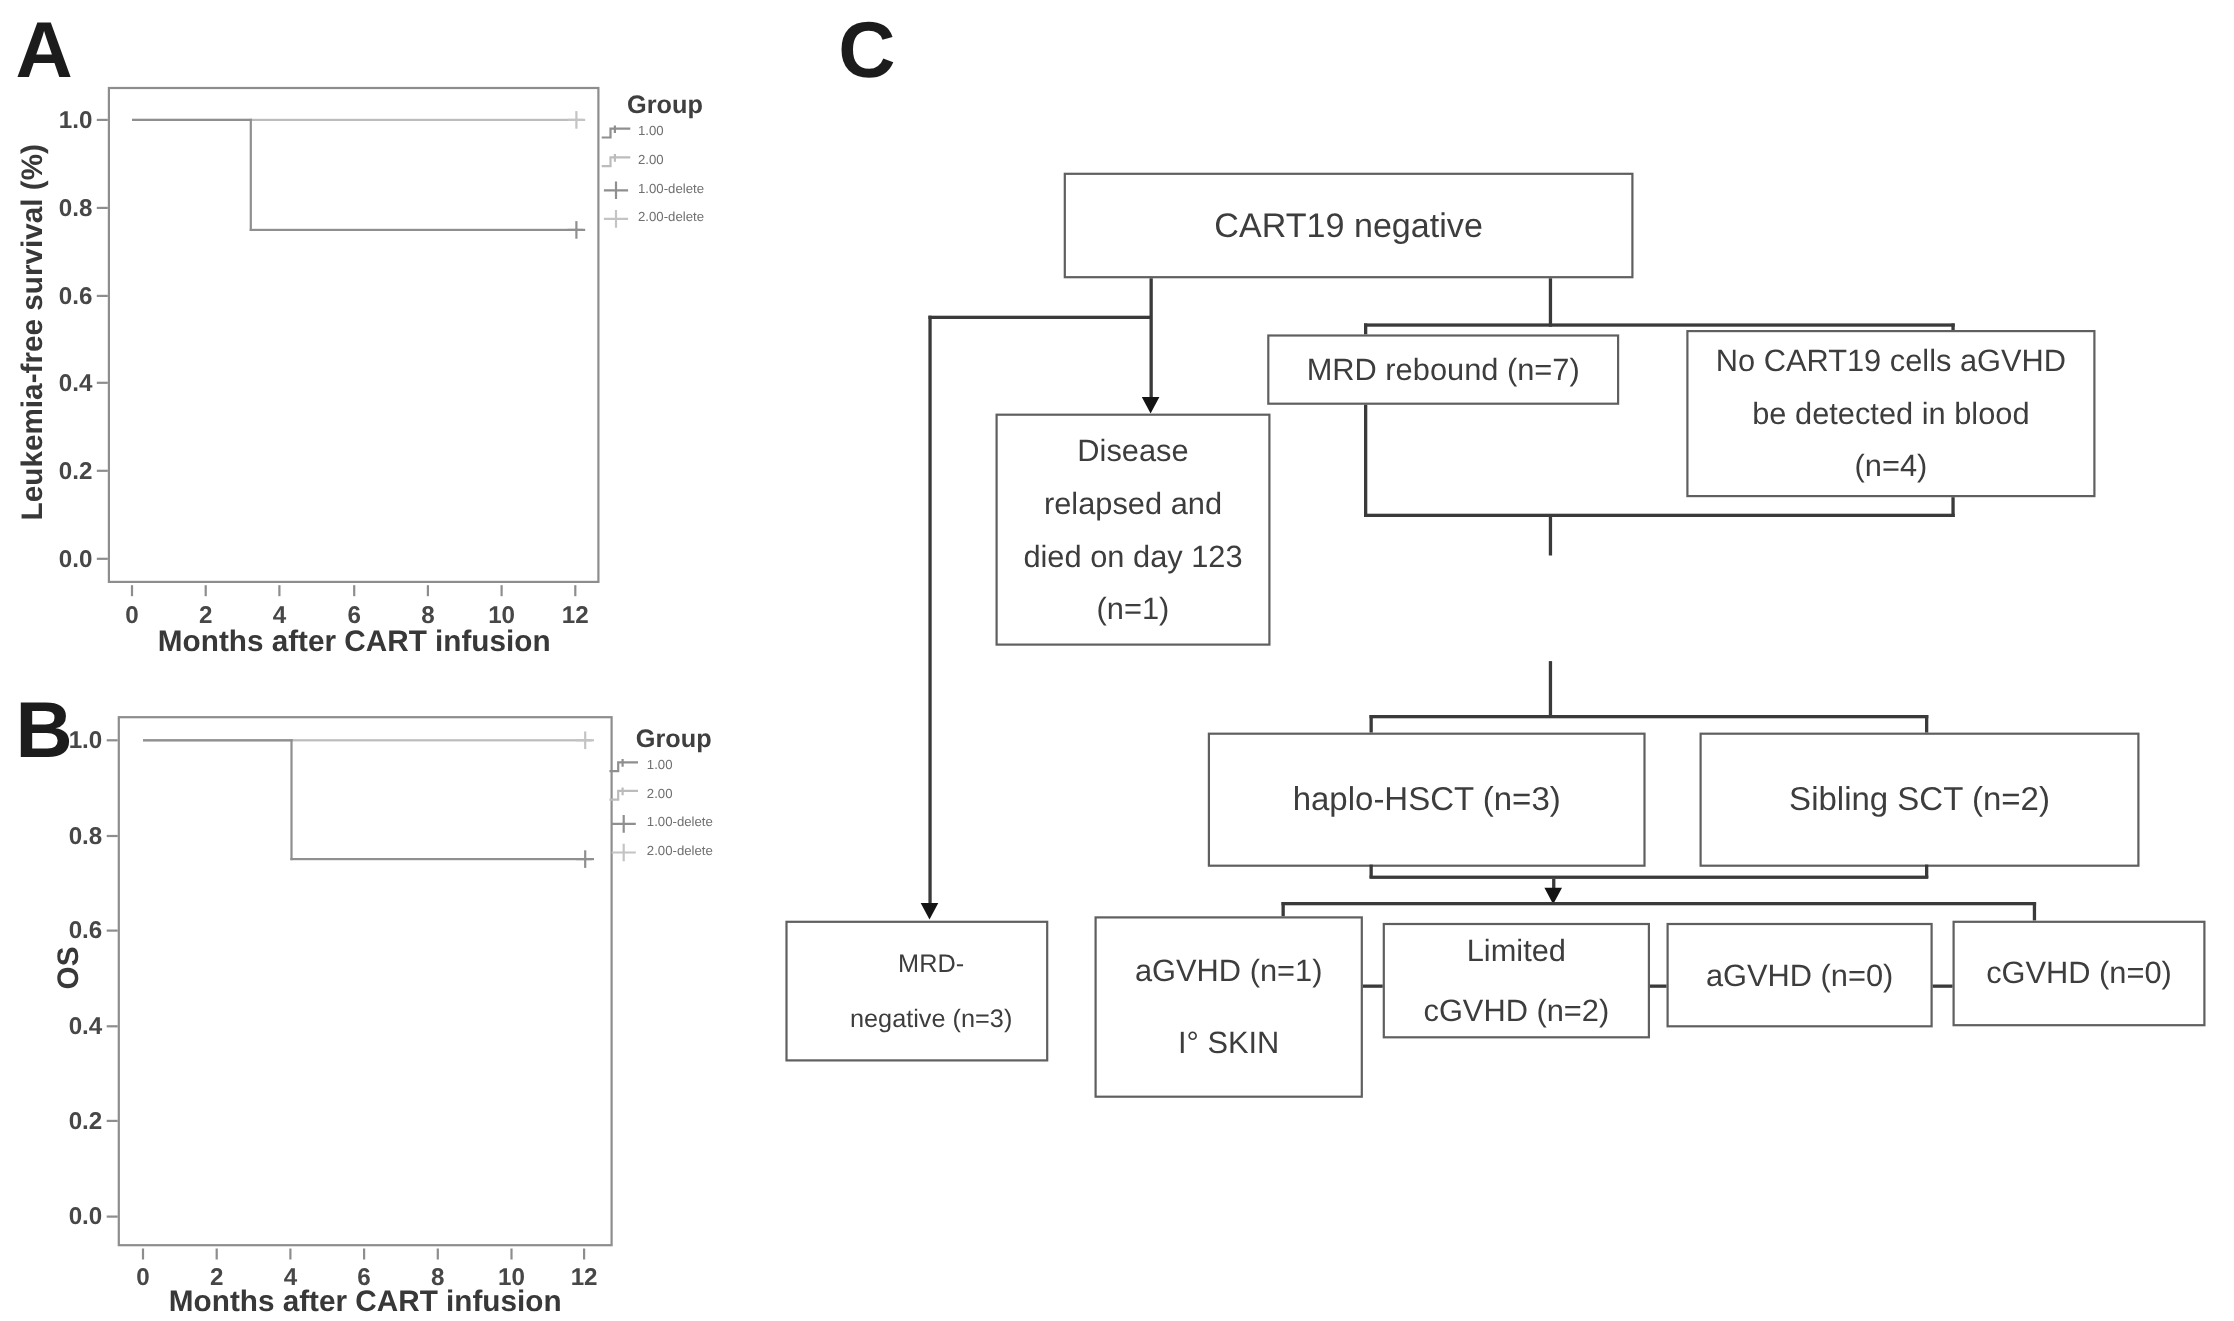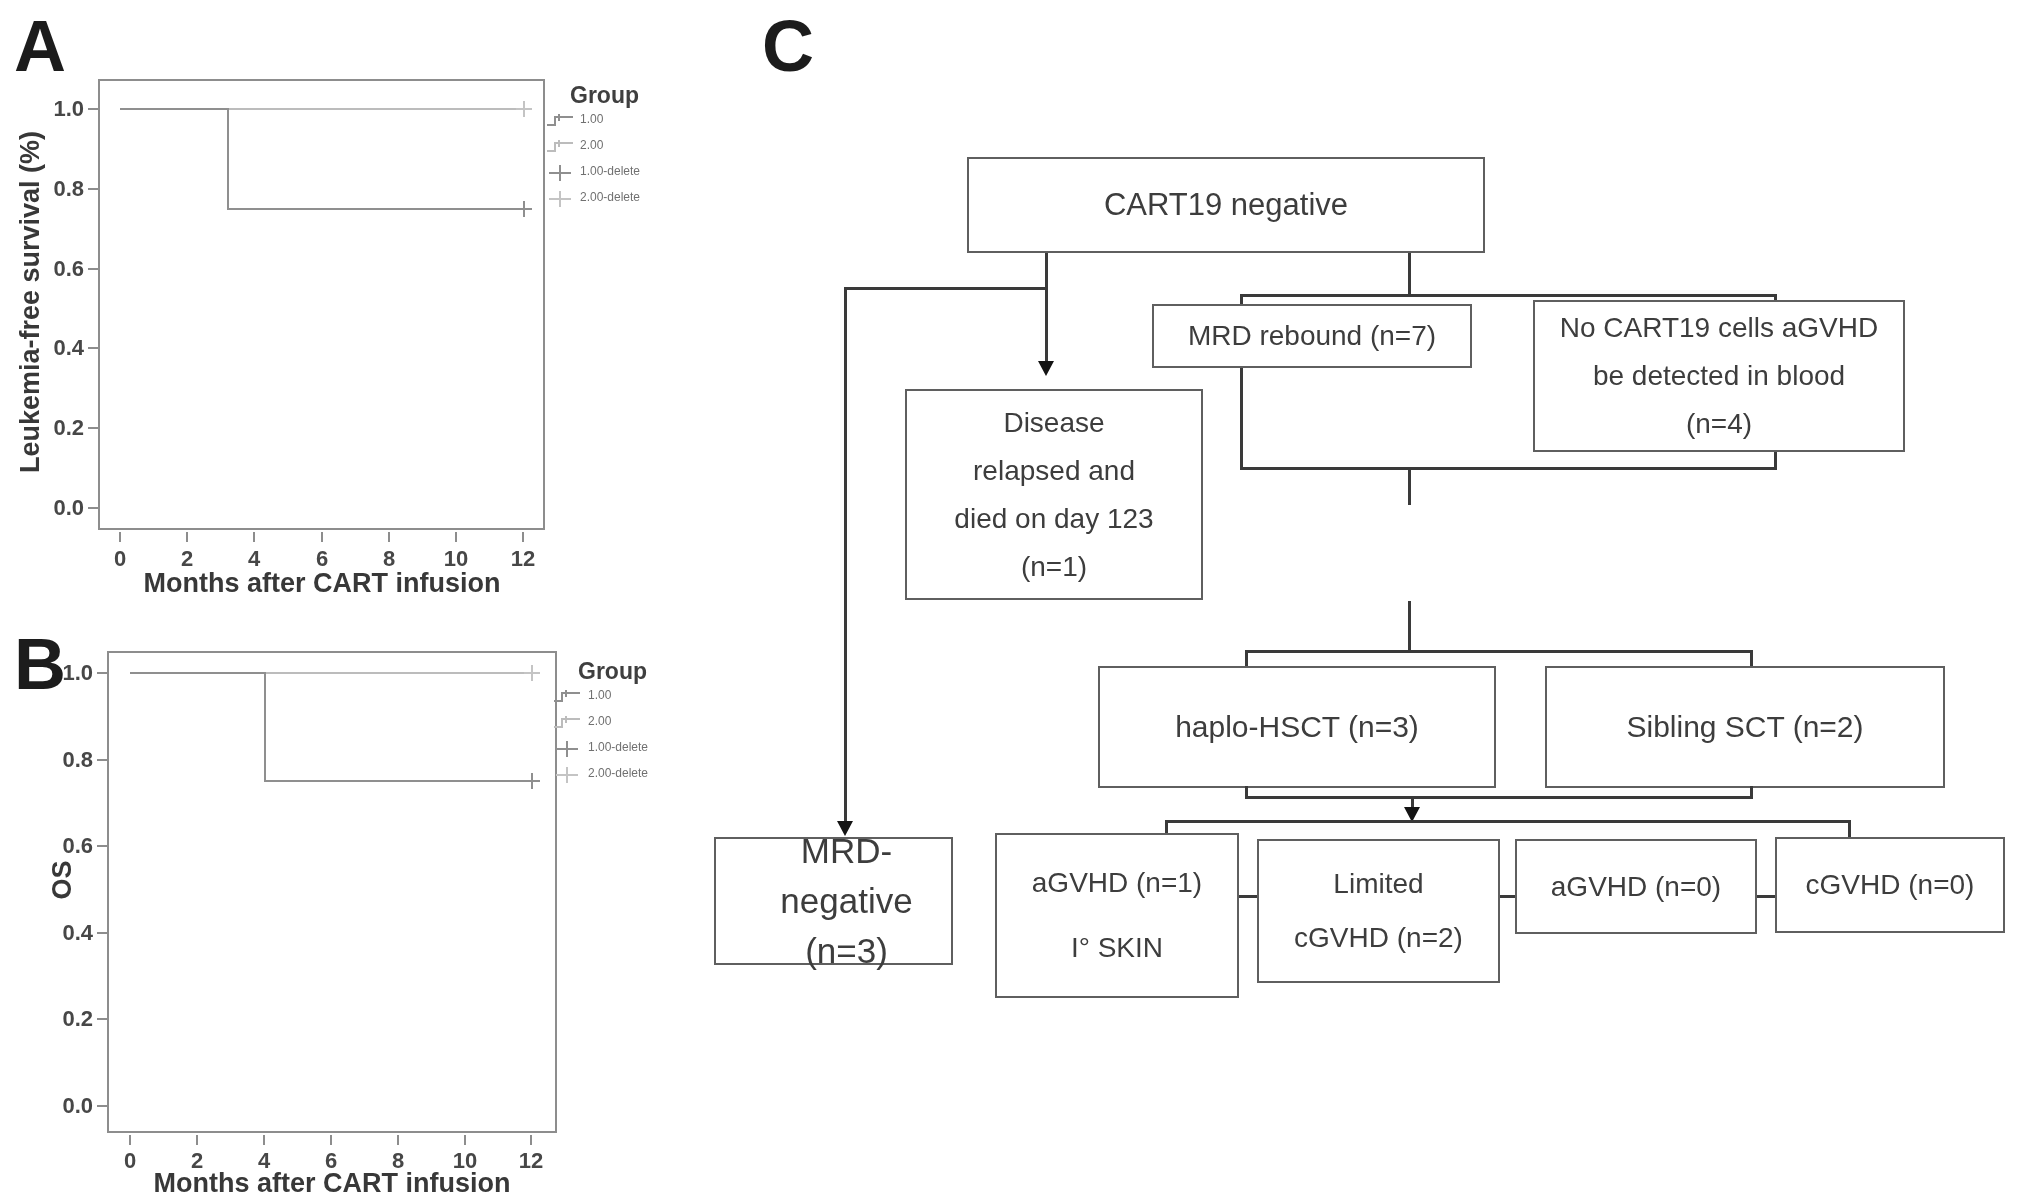--- a/index.html
+++ b/index.html
@@ -200,21 +200,21 @@
   <div class="arrowhead" style="left:1038px;top:361px;"></div>
   <div class="conn" style="left:844px;top:287px;width:203px;height:3px;"></div>
   <div class="conn" style="left:844px;top:287px;width:3px;height:534px;"></div>
   <div class="arrowhead" style="left:837px;top:821px;"></div>
   <div class="conn" style="left:1408px;top:253px;width:3px;height:44px;"></div>
 
   <div class="conn" style="left:1240px;top:294px;width:537px;height:3px;"></div>
   <div class="conn" style="left:1240px;top:294px;width:3px;height:12px;"></div>
   <div class="conn" style="left:1774px;top:294px;width:3px;height:10px;"></div>
 
-  <div class="node" style="left:905px;top:389px;width:298px;height:211px;">
+  <div class="node" style="left:905px;top:376px;width:250px;height:211px;">
     <div class="ln">Disease</div>
     <div class="ln">relapsed and</div>
     <div class="ln">died on day 123</div>
     <div class="ln">(n=1)</div>
   </div>
 
   <div class="node" style="left:1152px;top:304px;width:320px;height:64px;">
     <div class="ln">MRD rebound (n=7)</div>
   </div>
 
@@ -244,31 +244,31 @@
 
   <div class="conn" style="left:1245px;top:786px;width:3px;height:12px;"></div>
   <div class="conn" style="left:1750px;top:786px;width:3px;height:12px;"></div>
   <div class="conn" style="left:1245px;top:796px;width:508px;height:3px;"></div>
   <div class="conn" style="left:1411px;top:799px;width:3px;height:10px;"></div>
   <div class="arrowhead" style="left:1404px;top:807px;"></div>
   <div class="conn" style="left:1165px;top:820px;width:686px;height:3px;"></div>
   <div class="conn" style="left:1165px;top:820px;width:3px;height:14px;"></div>
   <div class="conn" style="left:1848px;top:820px;width:3px;height:17px;"></div>
 
-  <div class="node" style="left:714px;top:837px;width:239px;height:128px;font-size:35px;padding-left:26px;">
+  <div class="node" style="left:714px;top:837px;width:239px;height:128px;font-size:23px;padding-left:26px;">
     <div class="ln" style="line-height:50px;">MRD-</div>
     <div class="ln" style="line-height:50px;">negative (n=3)</div>
   </div>
 
   <div class="node" style="left:995px;top:833px;width:244px;height:165px;justify-content:space-evenly;">
     <div class="ln" style="line-height:34px;text-align:center;">aGVHD (n=1)</div>
     <div class="ln" style="line-height:34px;">I° SKIN</div>
   </div>
 
-  <div class="node" style="left:1257px;top:839px;width:243px;height:144px;align-items:center;">
+  <div class="node" style="left:1257px;top:839px;width:243px;height:105px;align-items:center;">
     <div class="ln" style="line-height:54px;">Limited</div>
     <div class="ln" style="line-height:54px;">cGVHD (n=2)</div>
   </div>
 
   <div class="node" style="left:1515px;top:839px;width:242px;height:95px;">
     <div class="ln">aGVHD (n=0)</div>
   </div>
 
   <div class="node" style="left:1775px;top:837px;width:230px;height:96px;">
     <div class="ln">cGVHD (n=0)</div>

